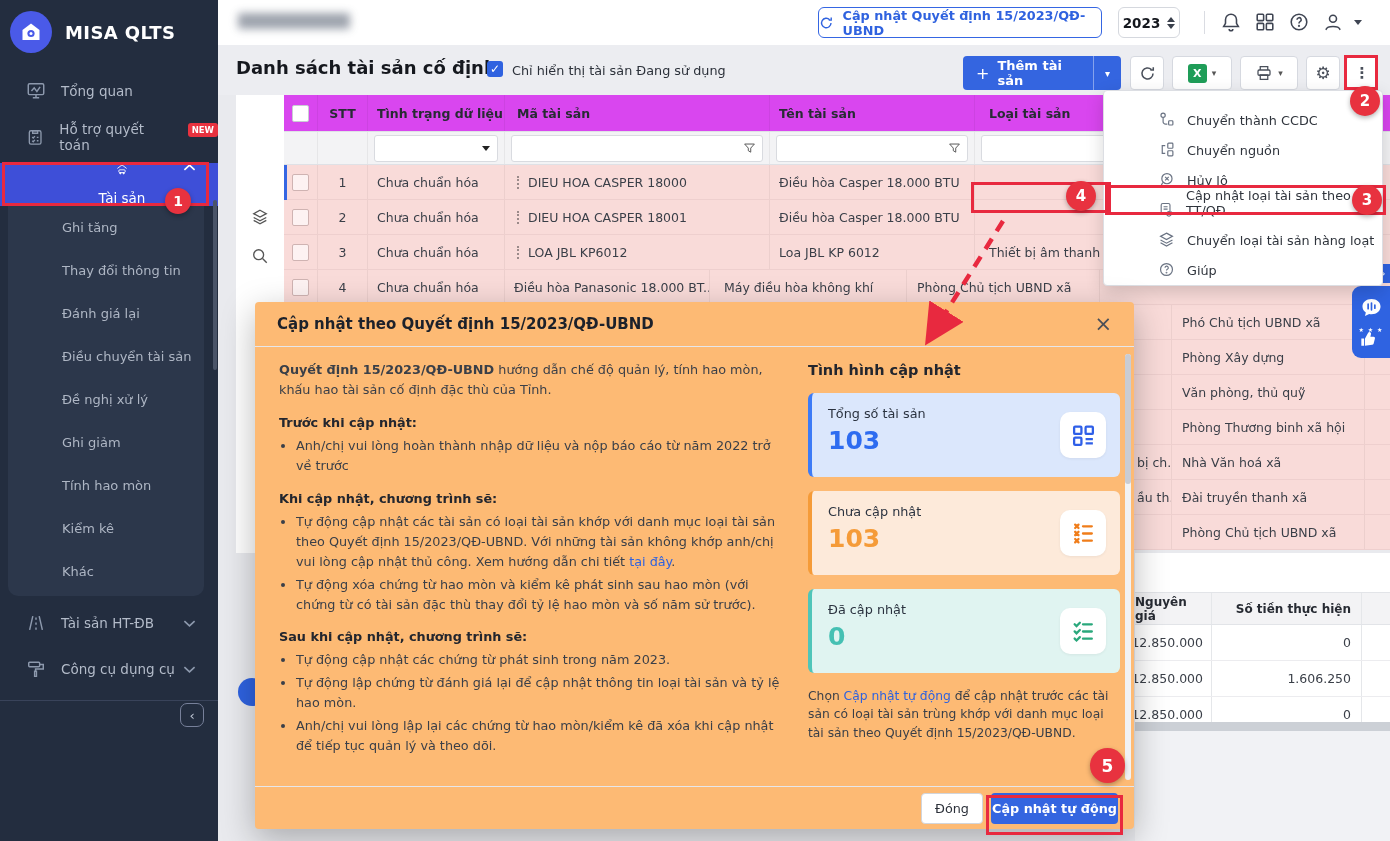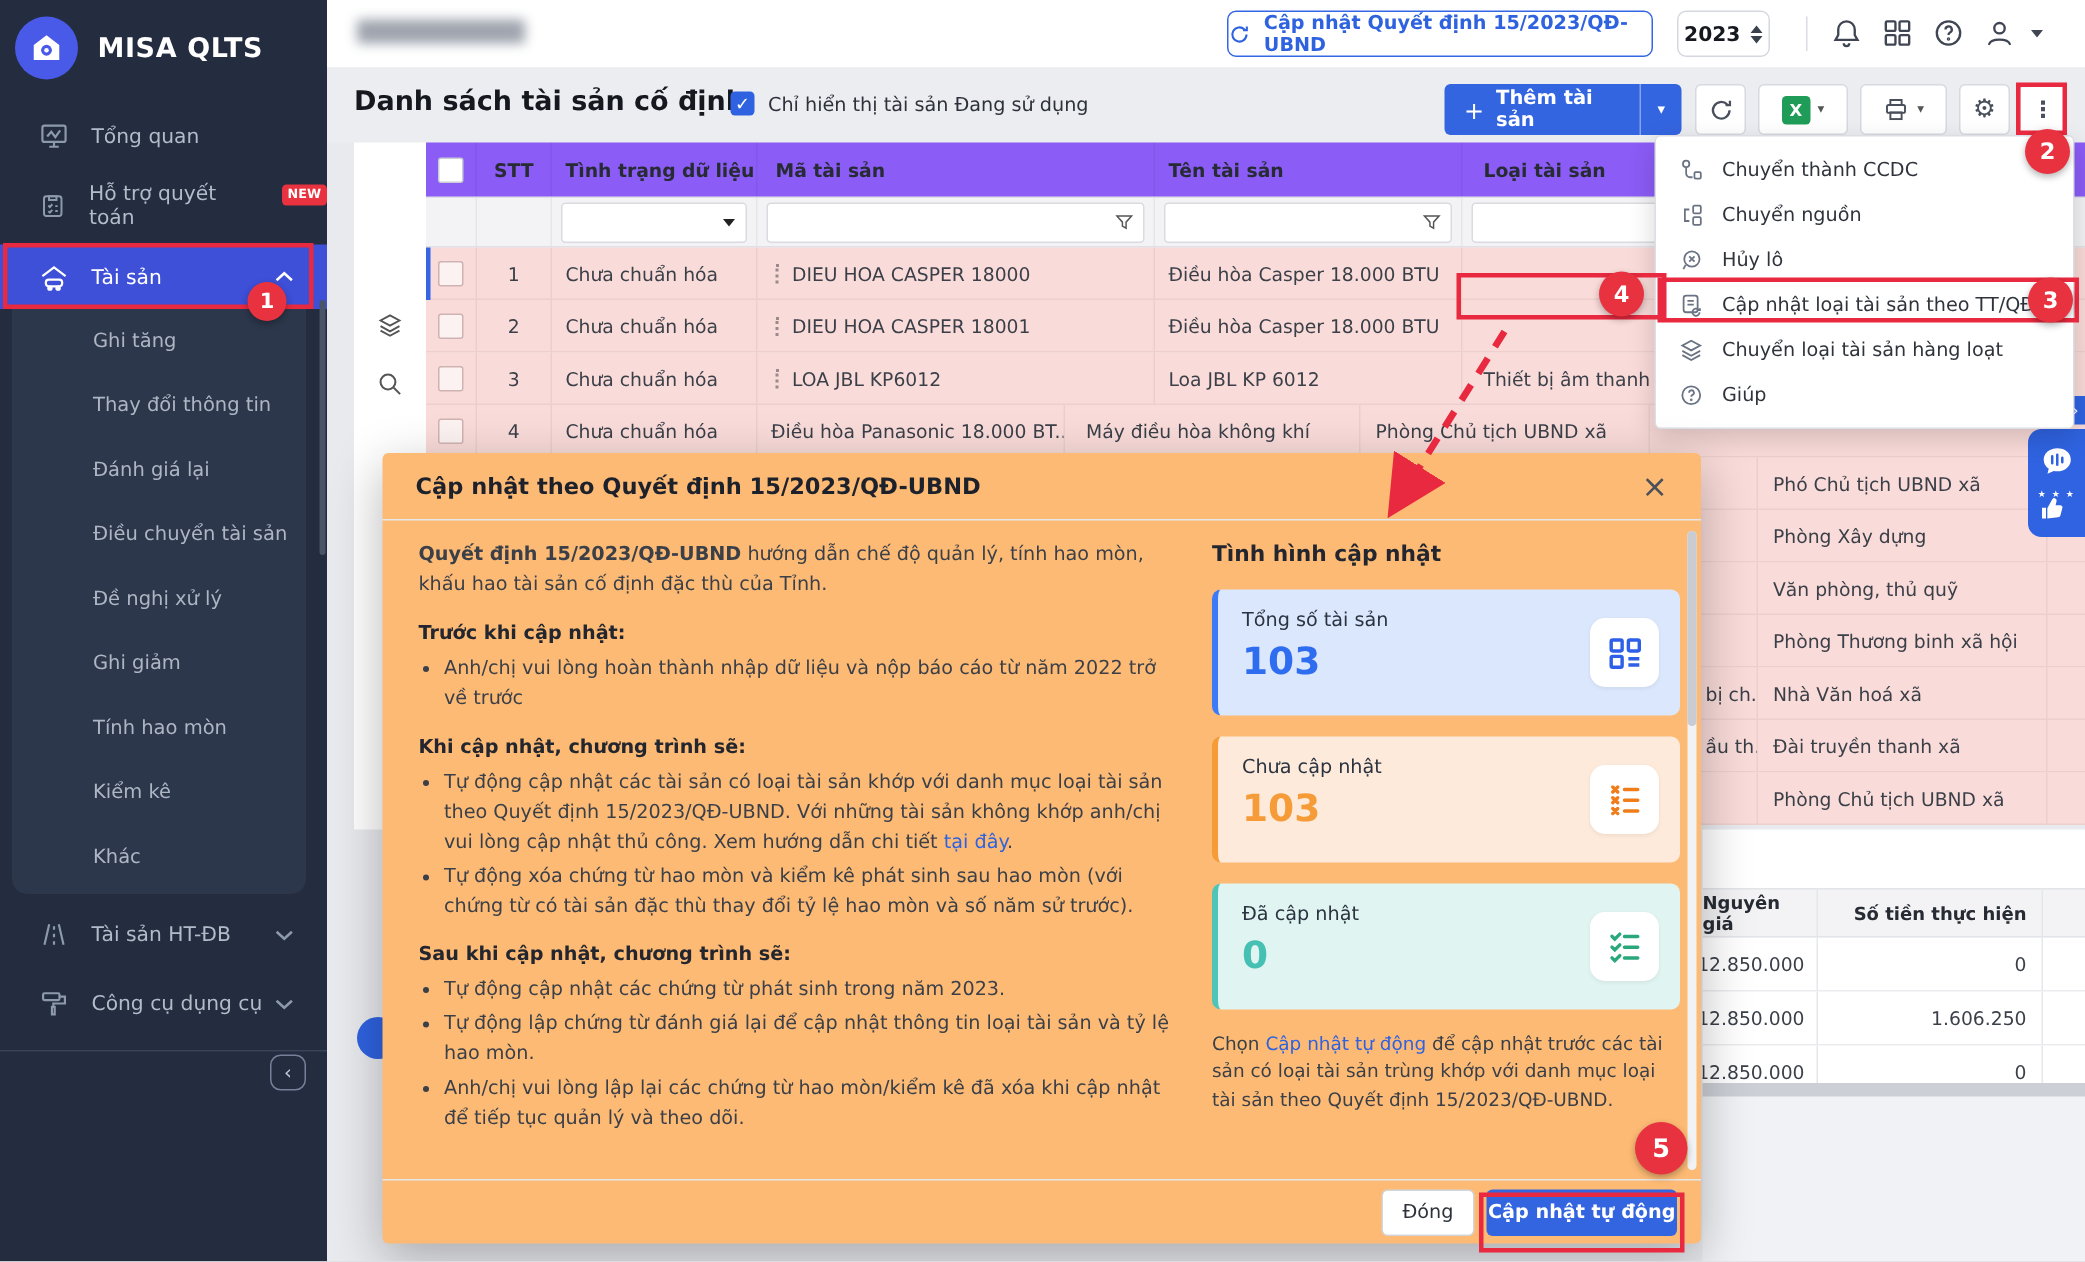--- a/index.html
+++ b/index.html
@@ -9,21 +9,21 @@
   svg{display:block;}
 
   
   .sidebar{position:absolute;left:0;top:0;width:218px;height:841px;background:#232d3f;z-index:4;}
   .brand{position:absolute;left:10px;top:11px;display:flex;align-items:center;gap:13px;}
   .brand-logo{width:42px;height:42px;border-radius:50%;background:#4a5ae8;display:flex;align-items:center;justify-content:center;}
   .brand-name{color:#fff;font-size:18px;font-weight:bold;letter-spacing:.4px;}
   .sb-item{position:absolute;left:0;width:218px;height:46px;display:flex;align-items:center;gap:15px;
            padding-left:26px;color:#b3bbc9;font-size:13.5px;box-sizing:border-box;cursor:pointer;}
   .sb-item .ic{color:#8d99ad;}
-  .sb-item.active{background:#3e4fd8;color:#fff;}
+  .sb-item.active{background:#3e4fd8;color:#fff;flex-direction:column;}
   .sb-item.active .ic{color:#fff;}
   .sb-new{background:#e8323f;color:#fff;font-size:8.5px;font-weight:bold;padding:2px 4px;border-radius:3px;
           margin-left:4px;position:relative;top:-7px;}
   .sb-chev{position:absolute;right:22px;color:inherit;}
   .sb-panel{position:absolute;left:8px;top:206px;width:196px;height:390px;background:#2c374b;border-radius:0 0 10px 10px;}
   .sb-sub{height:43px;display:flex;align-items:center;padding-left:54px;color:#aeb6c4;font-size:13px;cursor:pointer;}
   .sb-divider{position:absolute;left:0;top:700px;width:218px;border-top:1px solid #39435a;}
   .collapse-btn{position:absolute;left:180px;top:703px;width:22px;height:22px;border:1.5px solid #77809a;
                 border-radius:7px;color:#c3cad8;display:flex;align-items:center;justify-content:center;font-size:13px;cursor:pointer;}
   .sb-scroll{position:absolute;right:1px;top:200px;width:4px;height:170px;background:#4a5468;border-radius:2px;}
@@ -59,21 +59,21 @@
   .tb-btn{position:absolute;top:11px;height:34px;background:#fff;border:1px solid #d6d9e0;border-radius:4px;
           display:flex;align-items:center;justify-content:center;gap:5px;box-sizing:border-box;color:#4a505b;cursor:pointer;}
   .xls{width:19px;height:19px;background:#1f9d58;border-radius:3px;color:#fff;font-size:11px;font-weight:bold;
        display:flex;align-items:center;justify-content:center;}
   .mini-car{font-size:9px;color:#555;}
 
   
   .strip{position:absolute;left:236px;top:95px;width:48px;height:458px;background:#fff;border-right:1px solid #e0e2e7;z-index:1;}
   .strip .s-ic{position:absolute;left:15px;color:#555;cursor:pointer;}
   .tablewrap{position:absolute;left:284px;top:95px;width:1106px;z-index:1;}
-  .thead{display:flex;height:37px;background:#8b5cf6;border-bottom:1px solid #dfe1e6;box-sizing:border-box;}
+  .thead{display:flex;height:37px;background:#d946ef;border-bottom:1px solid #dfe1e6;box-sizing:border-box;}
   .tfilter{display:flex;height:33px;background:#f3f3f5;border-bottom:1px solid #dfe1e6;box-sizing:border-box;}
   .trow{display:flex;height:35px;background:#f9dbd9;border-bottom:1px solid #eecfce;box-sizing:border-box;position:relative;}
   .td{display:flex;align-items:center;border-right:1px solid rgba(0,0,0,.05);box-sizing:border-box;
       font-size:12.5px;color:#3a3f48;overflow:hidden;white-space:nowrap;}
   .th{font-weight:bold;color:#272b33;font-size:12.5px;}
   .c-cb{width:34px;justify-content:center;}
   .c-stt{width:50px;justify-content:center;}
   .c-status{width:137px;padding-left:9px;}
   .c-code{width:265px;padding-left:12px;}
   .c-name{width:205px;padding-left:9px;}
@@ -105,22 +105,22 @@
   .peek-circle{position:absolute;left:238px;top:678px;width:28px;height:28px;border-radius:50%;background:#2f63e1;z-index:5;}
   .w-tab{position:absolute;left:1377px;top:264px;width:13px;height:19px;background:#2f63e1;border-radius:4px 0 0 4px;
          color:#fff;font-size:11px;display:flex;align-items:center;justify-content:center;z-index:6;cursor:pointer;}
   .w-panel{position:absolute;left:1352px;top:286px;width:38px;height:72px;background:#2f63e1;border-radius:9px 0 0 9px;
            display:flex;flex-direction:column;align-items:center;justify-content:space-evenly;z-index:6;}
   .w-stars{color:#fff;font-size:6px;letter-spacing:1px;line-height:3px;text-align:center;}
 
   
   .ctx{position:absolute;left:1103px;top:90px;width:280px;background:#fff;border:1px solid #dcdee3;border-radius:4px;
        box-shadow:0 6px 18px rgba(0,0,0,.16);z-index:8;padding:7px 0;box-sizing:border-box;}
-  .ctx-item{height:30px;display:flex;align-items:center;gap:12px;padding-left:15px;font-size:12.8px;color:#2f343c;
-            position:relative;cursor:pointer;}
+  .ctx-item{height:30px;display:flex;align-items:flex-end;gap:12px;padding-left:15px;font-size:12.8px;color:#2f343c;
+            position:relative;cursor:pointer;margin-left:39px;}
   .ctx-item .mi{color:#6a7383;}
   .ctx-arrow{position:absolute;right:14px;font-size:14px;color:#555;}
   .sub{position:absolute;left:975px;top:184px;width:133px;background:#fff;border:1px solid #dcdee3;border-radius:3px;
        box-shadow:0 6px 16px rgba(0,0,0,.18);z-index:9;padding:1px 0;}
   .sub-item{height:29px;display:flex;align-items:center;padding-left:14px;font-size:12.8px;color:#2f343c;cursor:pointer;}
 
   
   .modal{position:absolute;left:255px;top:302px;width:879px;height:527px;background:#fdba74;border-radius:4px;
          box-shadow:0 10px 34px rgba(0,0,0,.28);z-index:10;}
   .m-head{height:45px;border-bottom:1px solid #e6e7eb;display:flex;align-items:center;justify-content:space-between;

